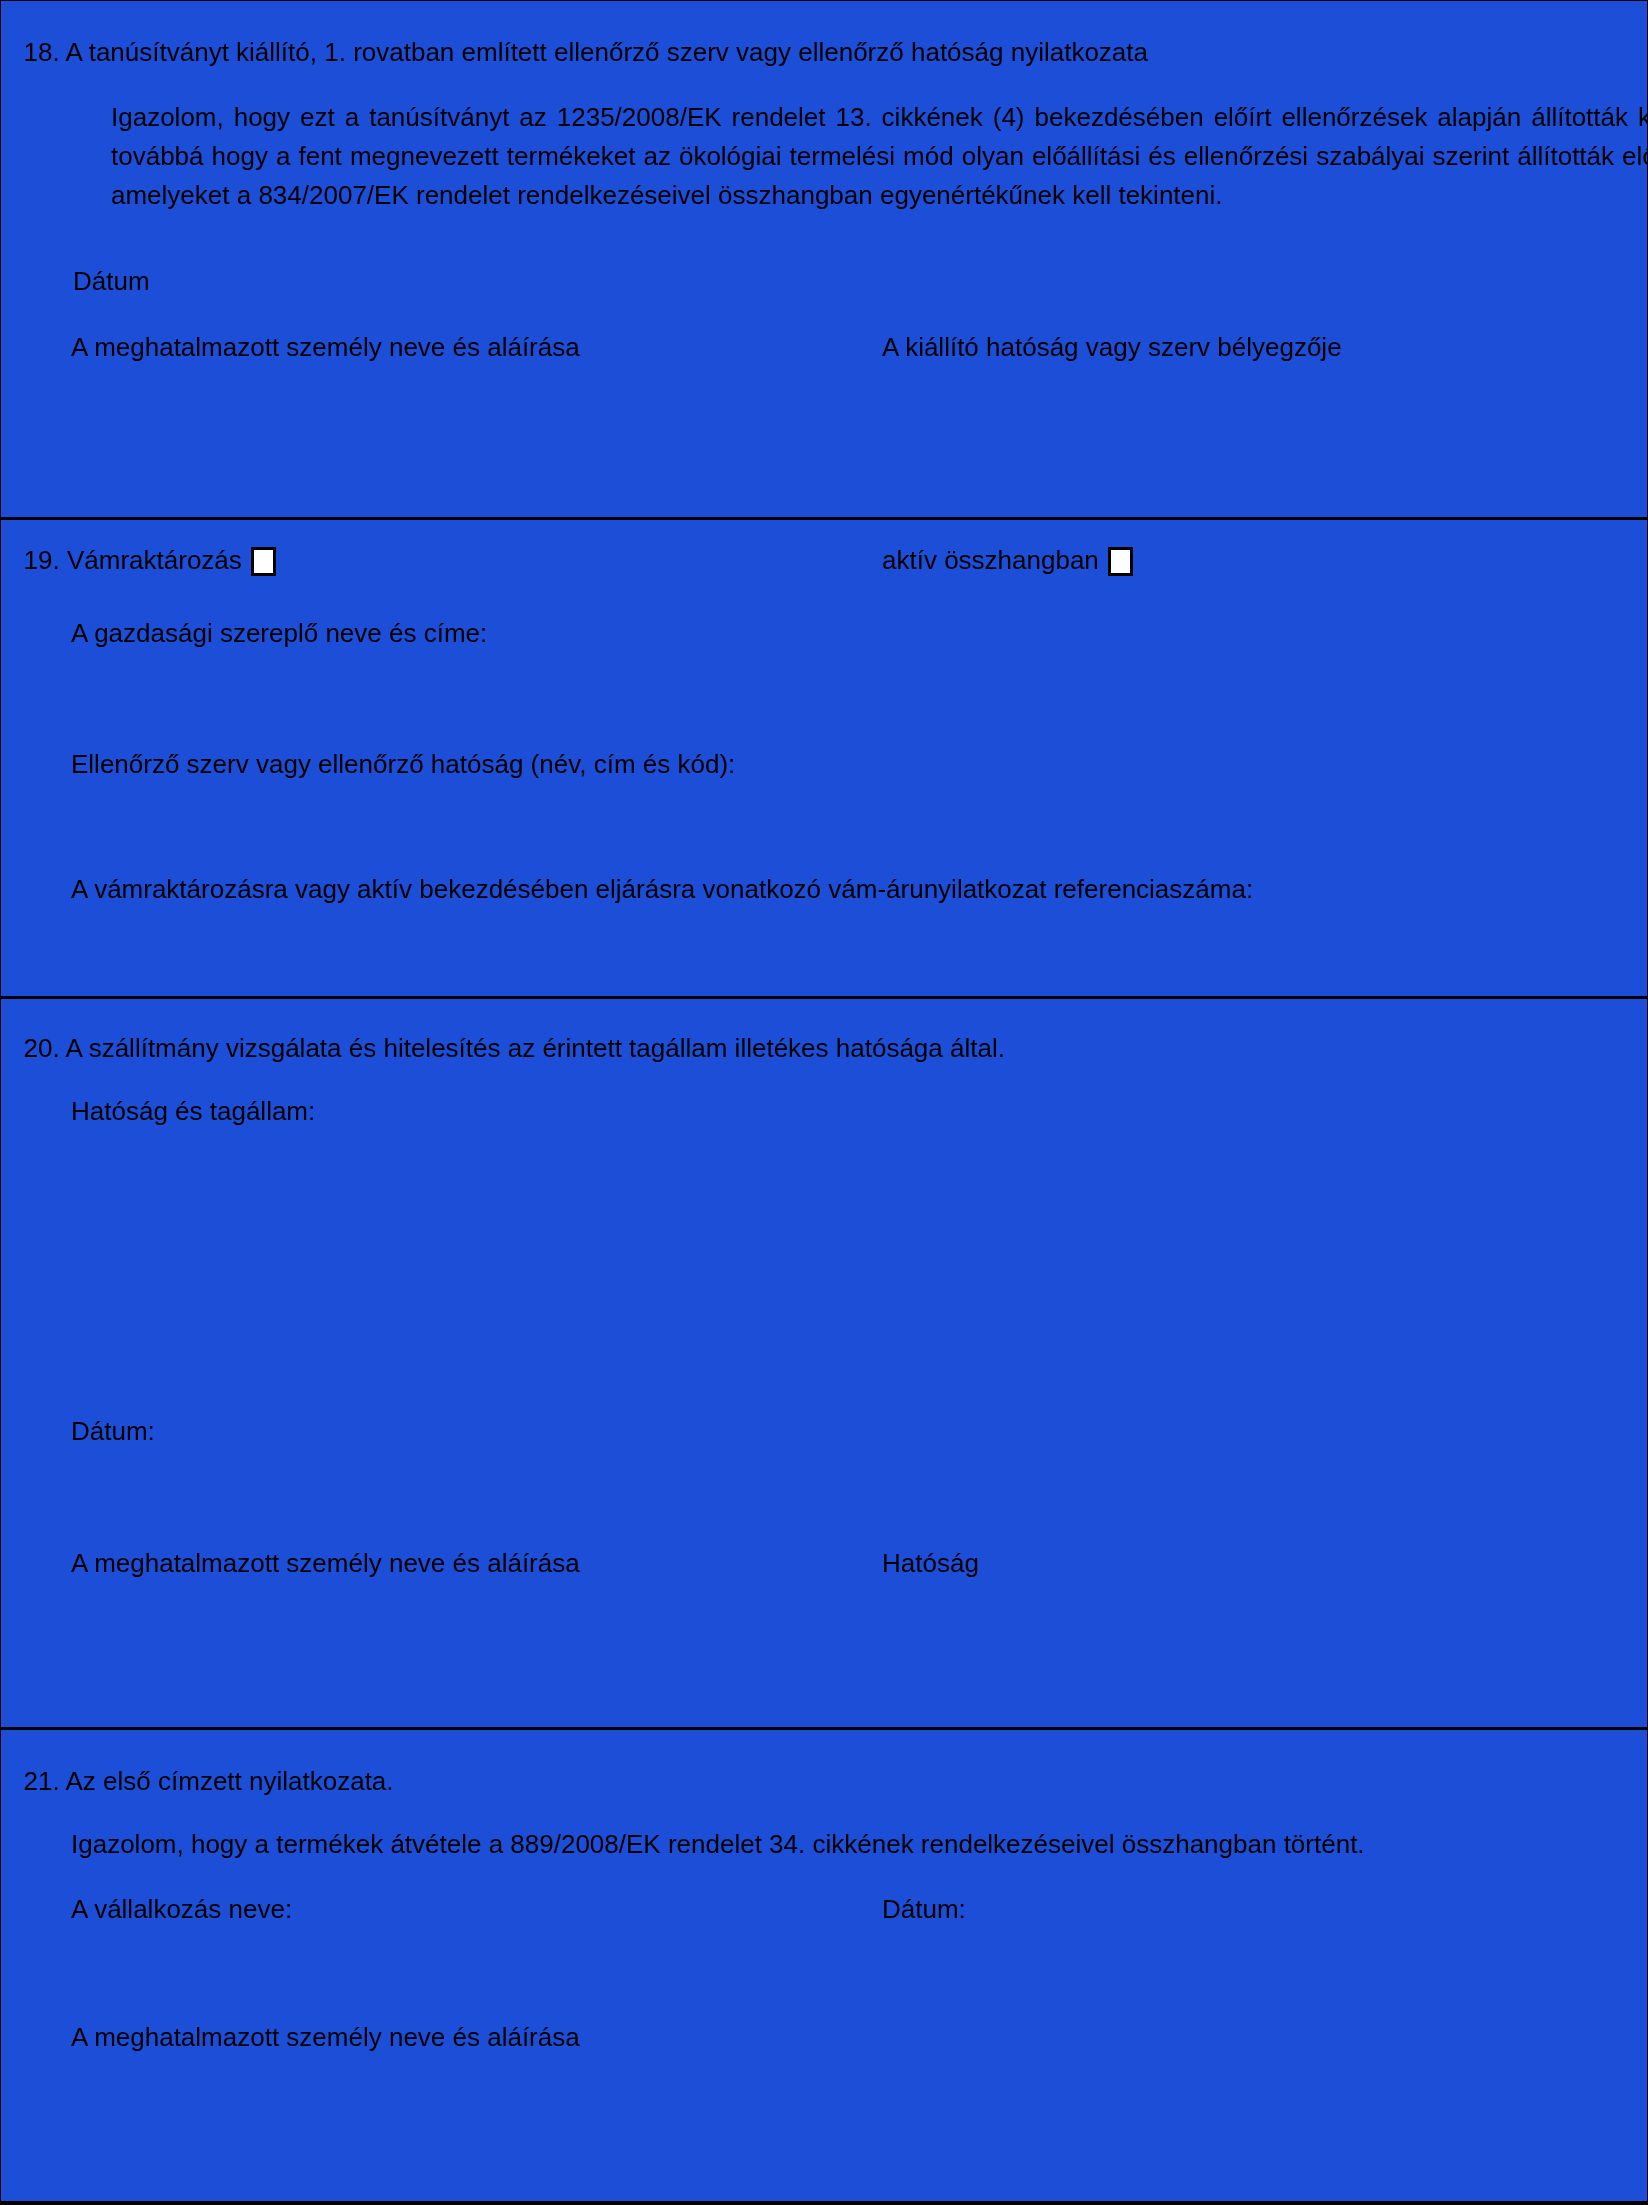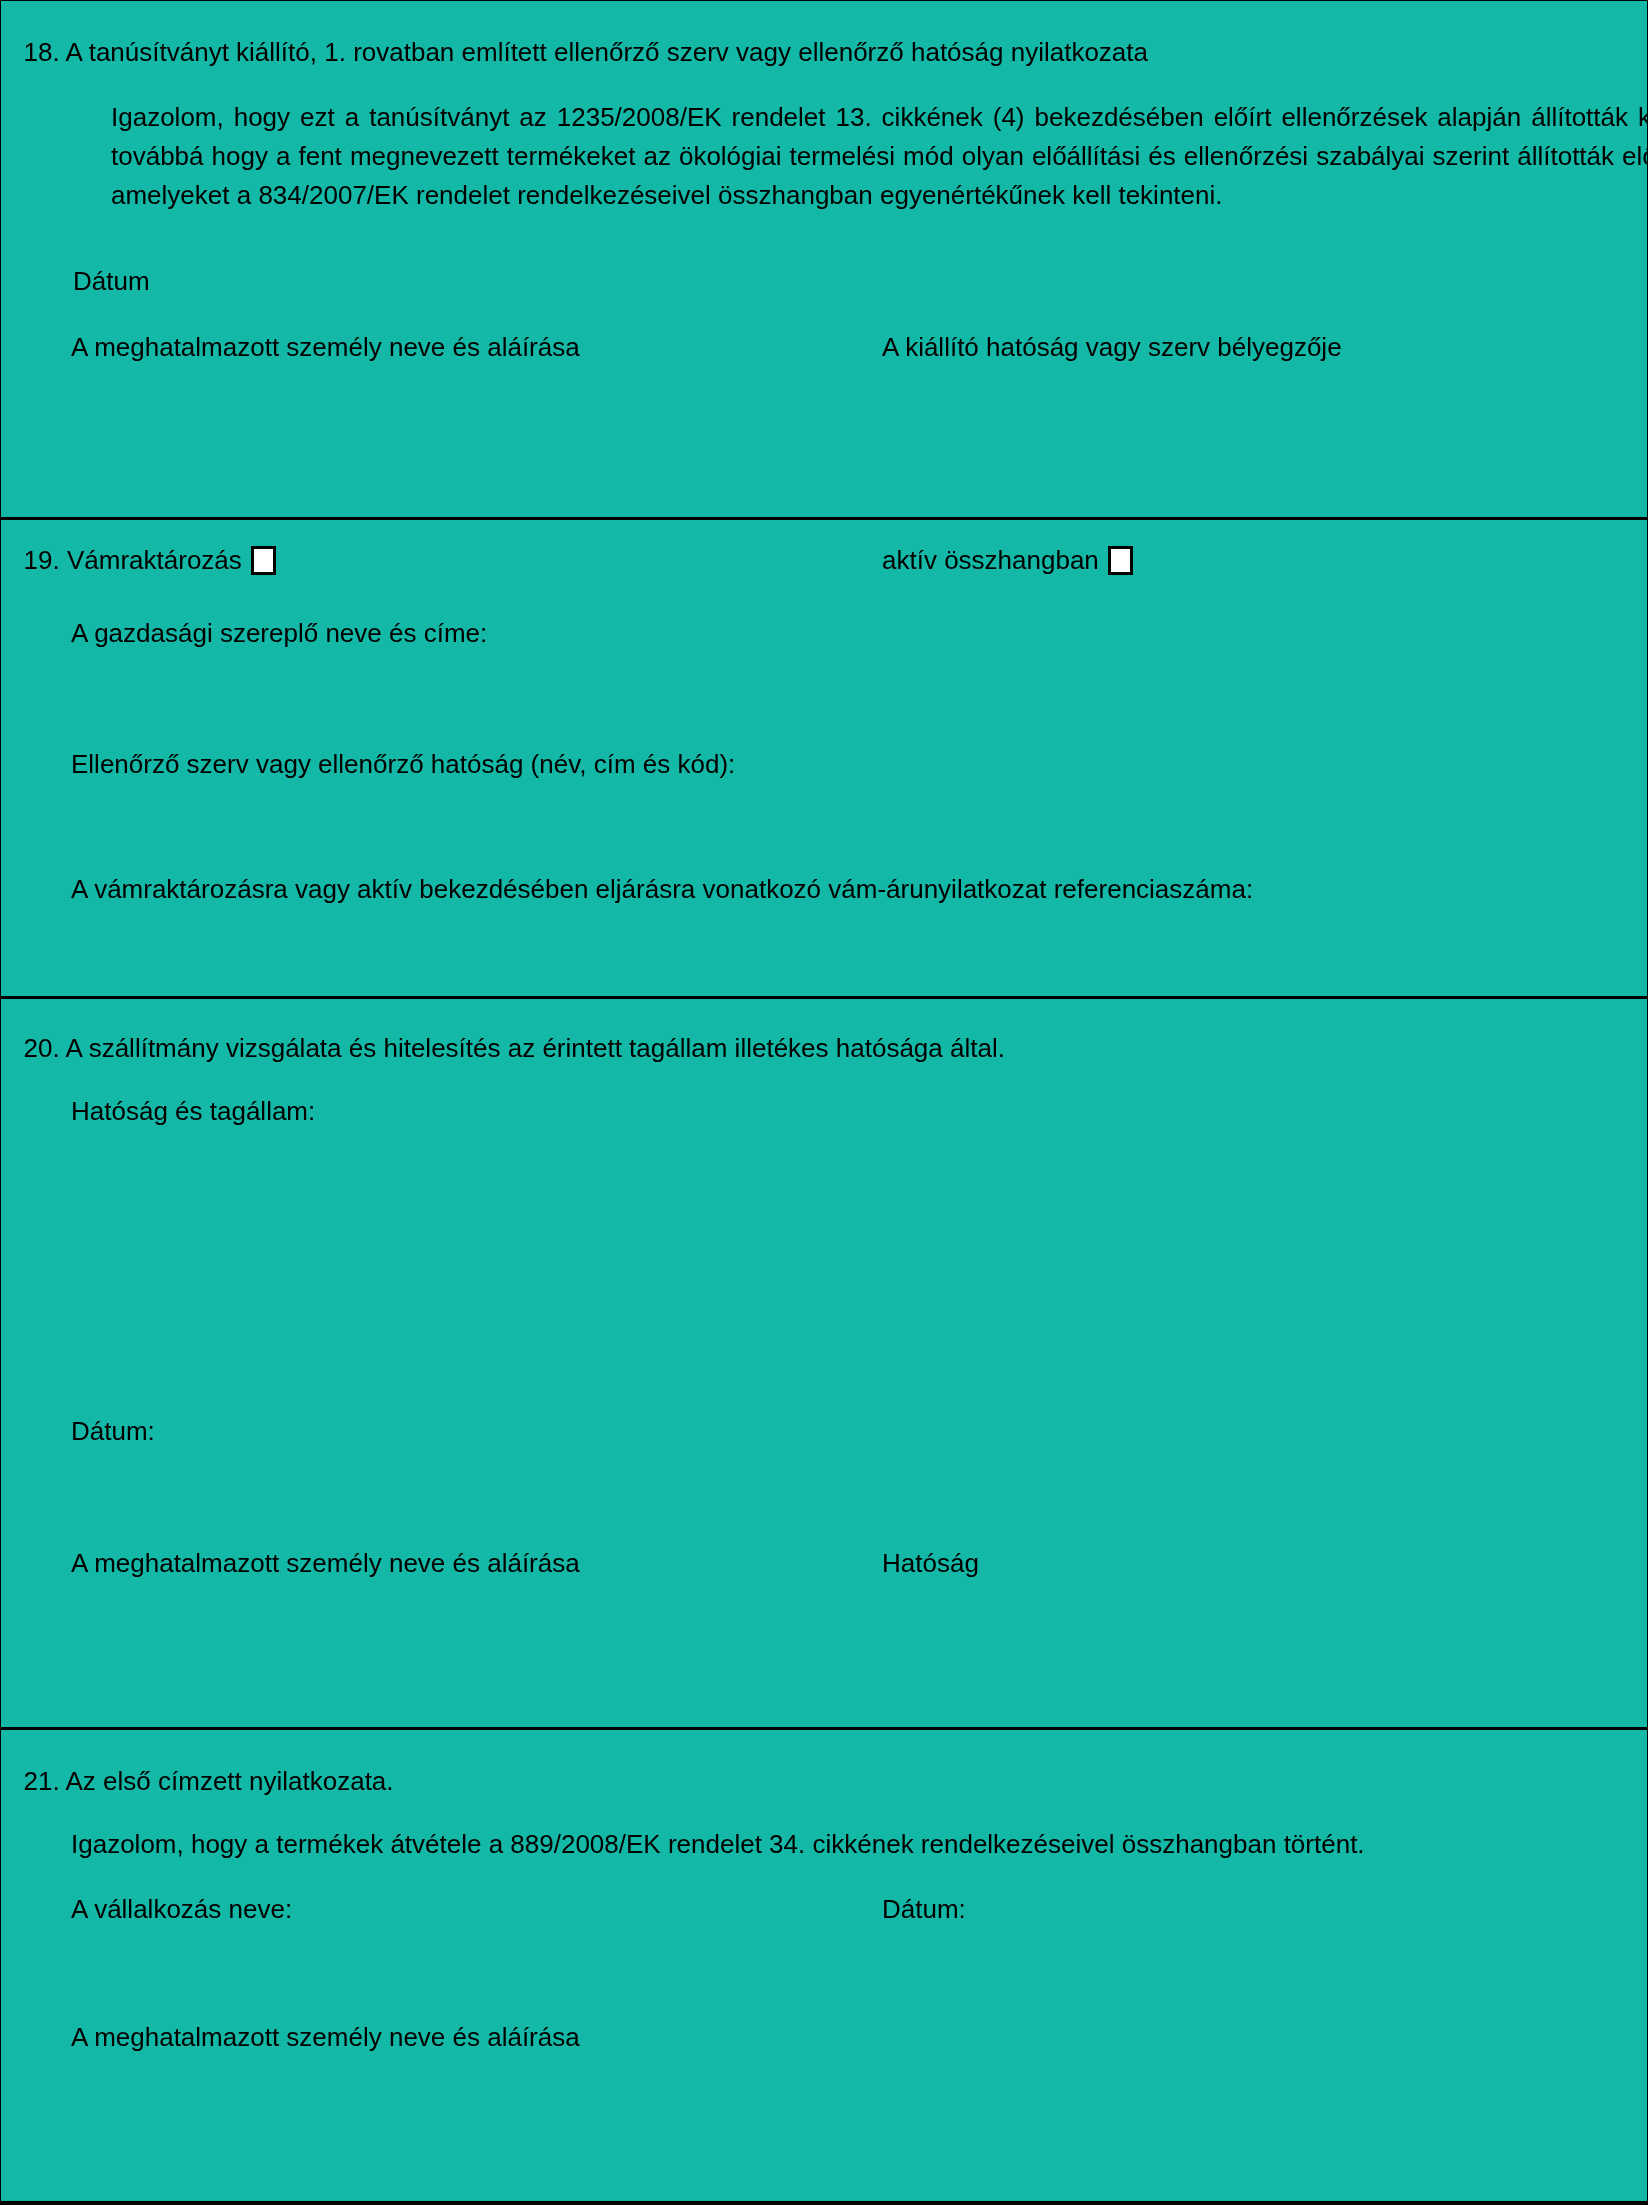--- a/index.html
+++ b/index.html
@@ -5,21 +5,21 @@
   html, body {
     margin: 0;
     padding: 0;
     background: #ffffff;
   }
   .page {
     position: relative;
     width: 1648px;
     height: 2205px;
     box-sizing: border-box;
-    background: #14b8a6;
+    background: #1d4ed8;
     border-left: 1.9px solid #000;
     border-right: 1.9px solid #000;
     border-top: 1.9px solid #000;
     border-bottom: 4.5px solid #000;
     font-family: "Liberation Sans", sans-serif;
     font-size: 26px;
     line-height: 31px;
     color: #000000;
     overflow: hidden;
   }
@@ -32,21 +32,21 @@
     background: #000000;
   }
   .para {
     text-align: justify;
     line-height: 39px;
     width: 1553px;
     margin-left: 40px;
   }
   .cbrow {
     display: inline-flex;
-    align-items: center;
+    align-items: flex-end;
   }
   .checkbox {
     display: inline-block;
     width: 19.4px;
     height: 23px;
     border: 3.2px solid #000000;
     background: #ffffff;
     margin-left: 9px;
     flex: 0 0 auto;
   }

